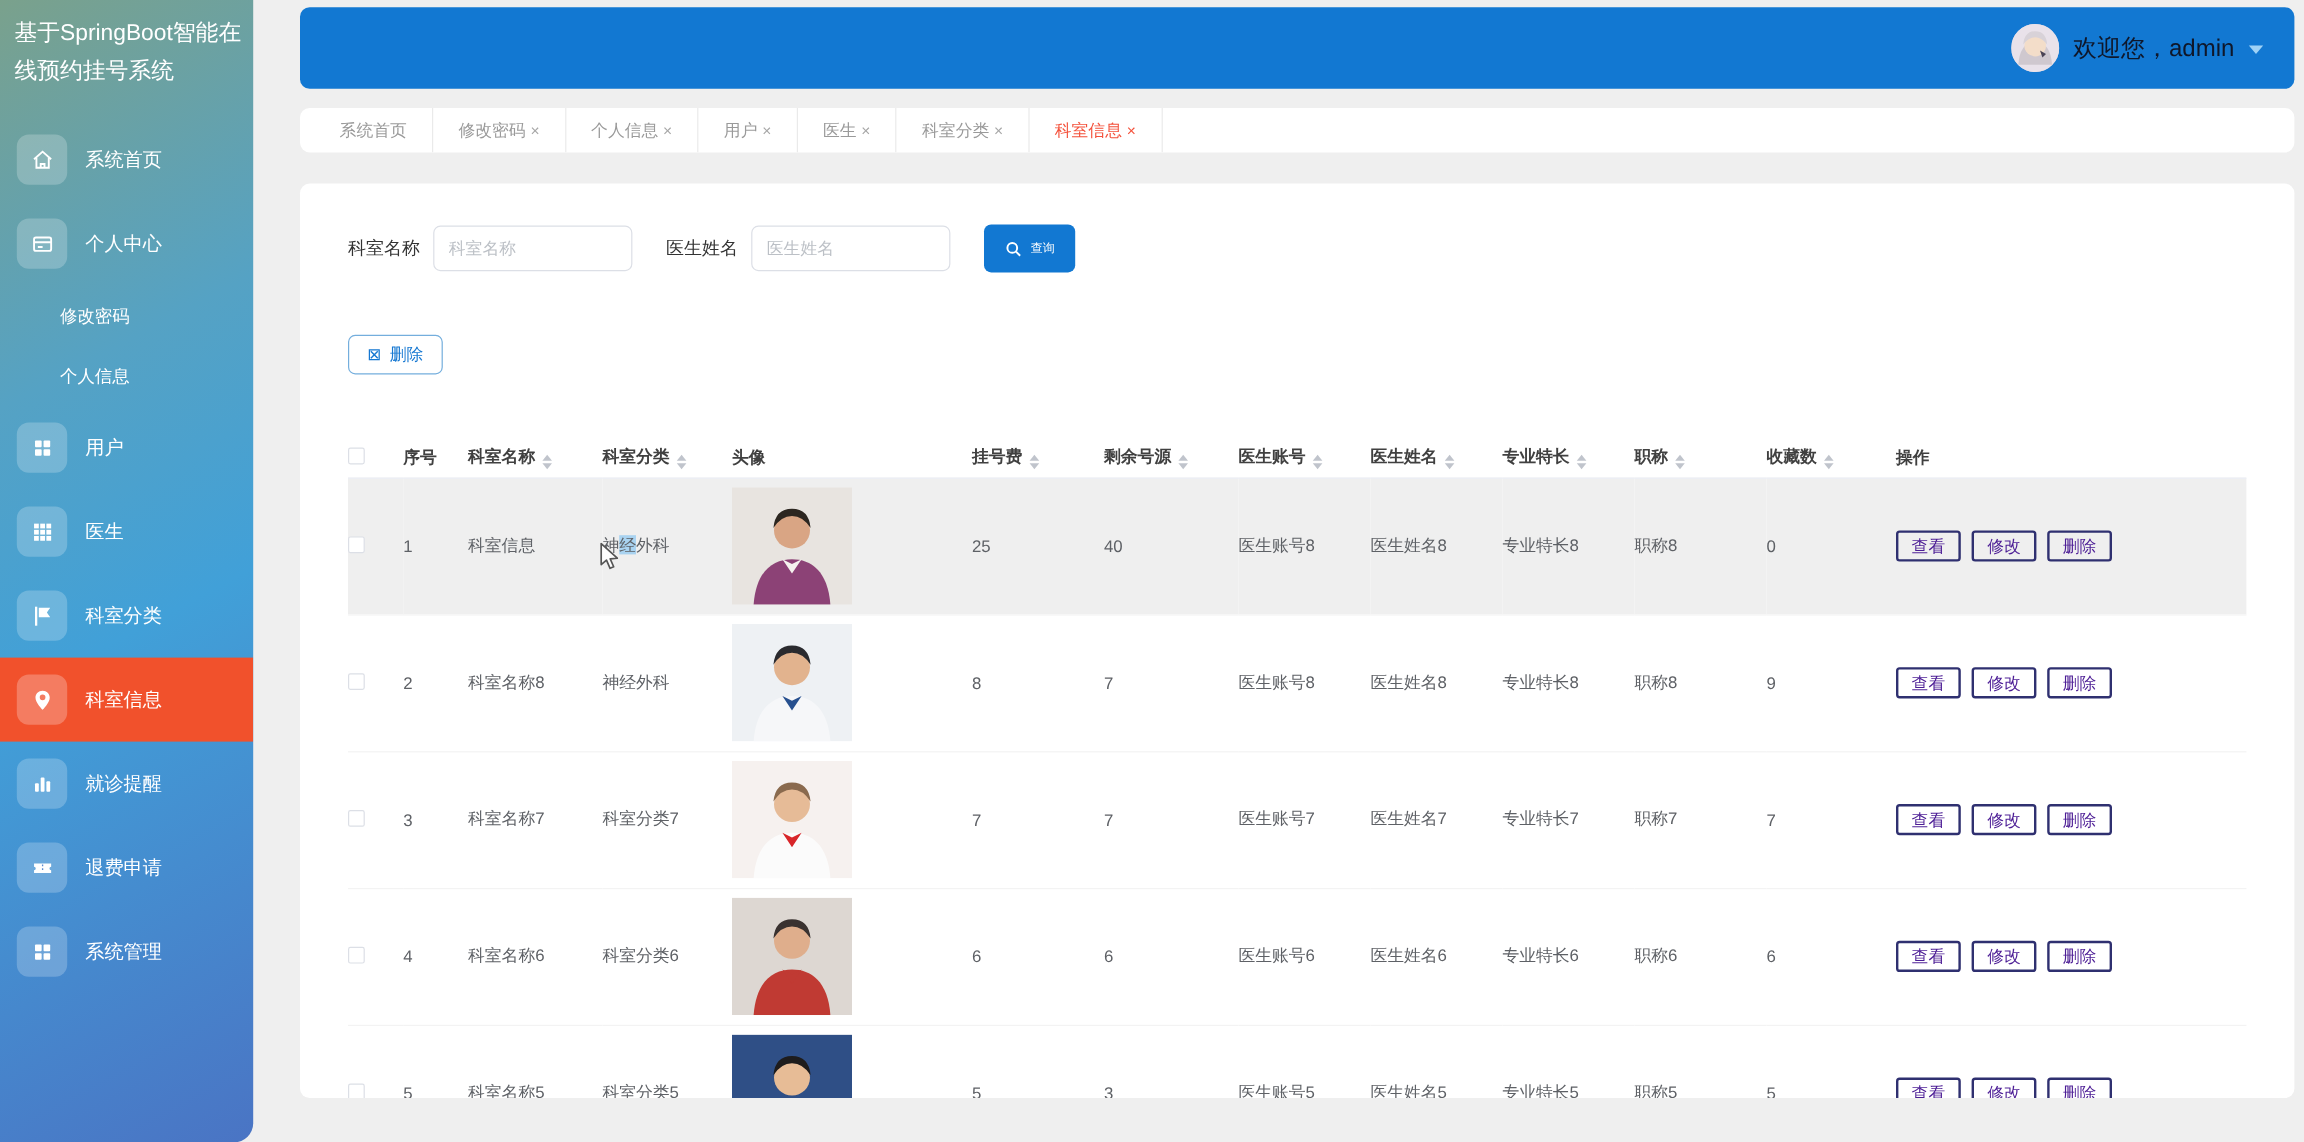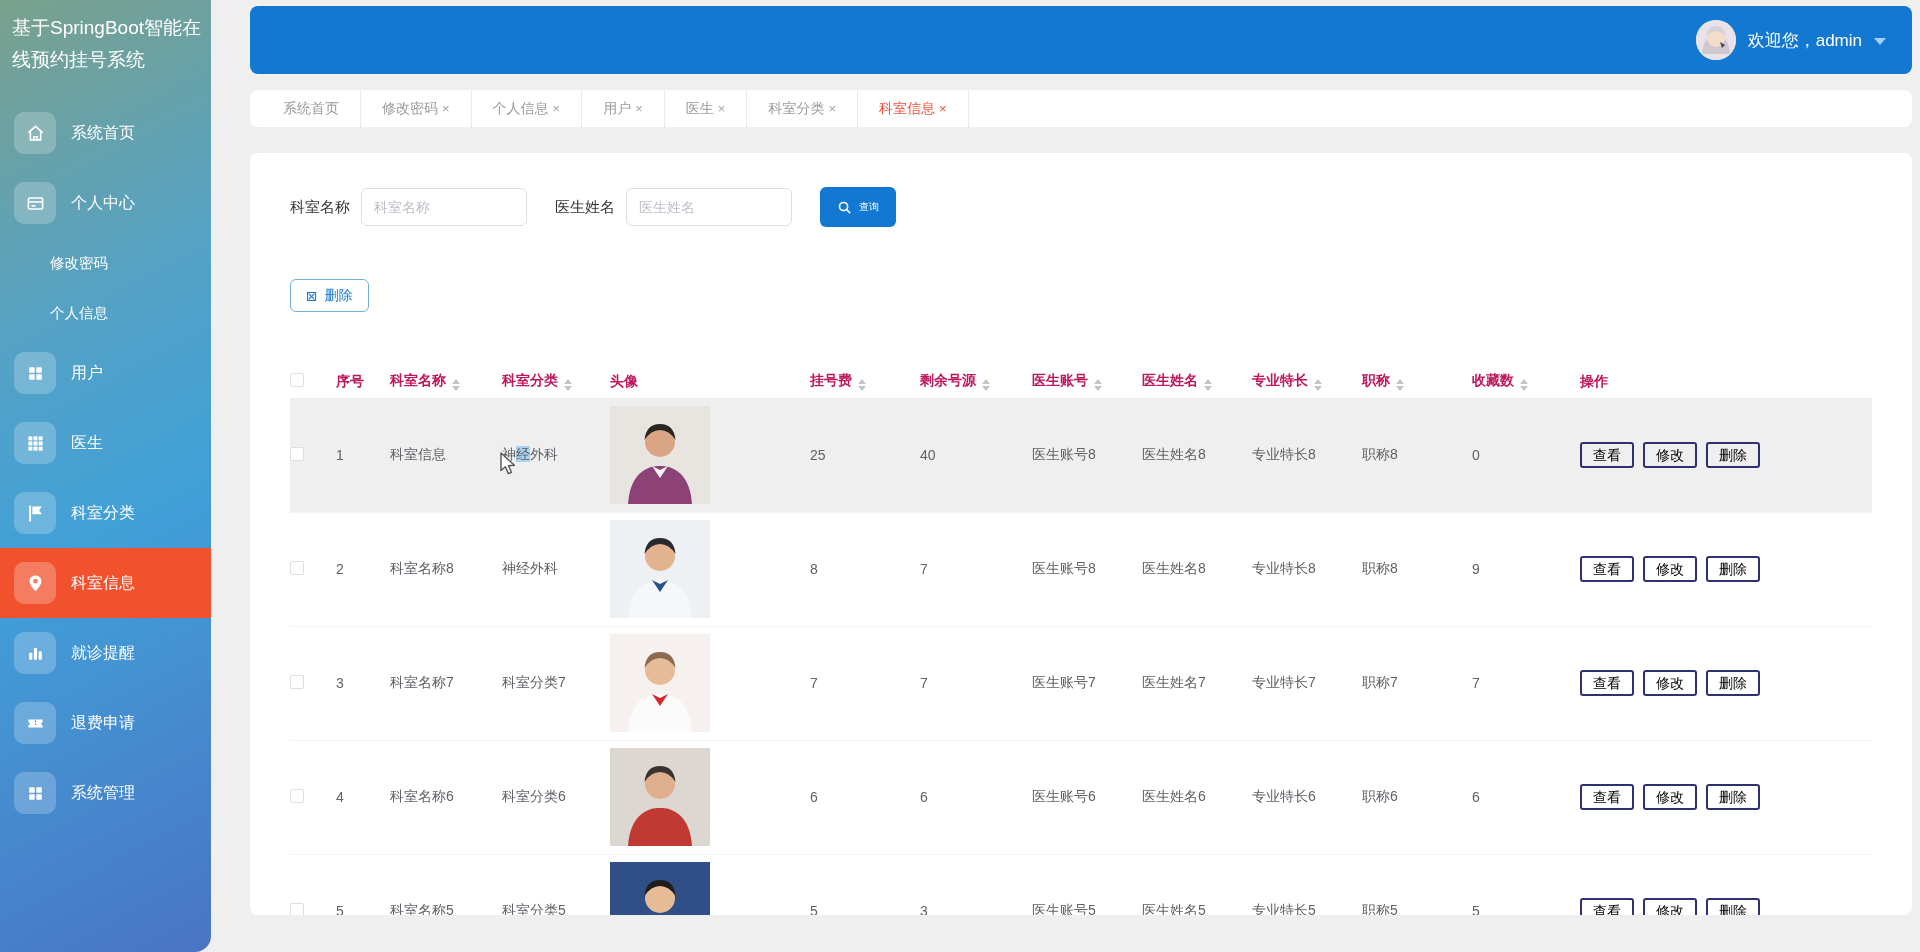--- a/index.html
+++ b/index.html
@@ -20,21 +20,21 @@
   .icon-box svg { width: 19px; height: 19px; }
   .menu-label { margin-left: 15px; font-size: 16px; color: #fff; white-space: nowrap; }
   .menu-sub { display: flex; align-items: center; height: 50px; padding-left: 50px; font-size: 14.5px; color: #fff; cursor: pointer; }
 
   
   .main { margin-left: 211px; }
   .topbar { margin: 6px 8px 0 39px; height: 68px; background: #1278d2; border-radius: 8px;
     display: flex; align-items: center; justify-content: flex-end; padding-right: 26px; }
   .user-chip { display: flex; align-items: center; gap: 12px; cursor: pointer; }
   .user-avatar { width: 40px; height: 40px; border-radius: 50%; overflow: hidden; flex: none; background: #ddd6de; }
-  .welcome { font-size: 17px; color: #ffffff; }
+  .welcome { font-size: 20px; color: #0f172a; }
   .caret-down { width: 0; height: 0; border-left: 6px solid transparent; border-right: 6px solid transparent;
     border-top: 7px solid #9fd2f6; margin-top: 2px; }
 
   
   .tabstrip { margin: 16px 8px 0 39px; height: 37px; background: #fff; border-radius: 8px;
     display: flex; align-items: stretch; padding-left: 12px; overflow: hidden; }
   .tab { display: flex; align-items: center; padding: 0 21px; font-size: 14px; color: #9a9a9a;
     border-right: 1px solid #eaeaea; cursor: pointer; white-space: nowrap; }
   .tab .close-x { margin-left: 4px; font-size: 13px; color: #a6a6a6; }
   .tab.active { color: #f4513b; }
@@ -53,33 +53,33 @@
   .btn-query { margin-left: 28px; display: inline-flex; align-items: center; gap: 7px; height: 40px;
     padding: 0 17px; background: #1278d2; color: #fff; font-size: 10px; border: none; border-radius: 6px; cursor: pointer; font-family: inherit; }
   .btn-query svg { width: 15px; height: 15px; }
 
   .toolbar-row { margin-top: 52px; }
   .btn-delete-bulk { display: inline-flex; align-items: center; gap: 7px; height: 33px; padding: 0 15px;
     background: #fff; border: 1px solid #74aedd; color: #1678d2; font-size: 14px; border-radius: 6px; cursor: pointer; font-family: inherit; }
 
   
   table.grid { margin-top: 54px; width: 100%; border-collapse: collapse; table-layout: fixed; }
-  .grid th { font-size: 14px; font-weight: 700; color: #be185d; text-align: left; height: 32px;
+  .grid th { font-size: 14px; font-weight: 700; color: #404040; text-align: left; height: 32px;
     border-bottom: 1px solid #ebeef5; white-space: nowrap; }
   .grid td { font-size: 14px; color: #5e6166; height: 114px; border-bottom: 1px solid #f3f3f3; vertical-align: middle; }
   .grid tr.hl td { background: #efefef; }
   .sort { display: inline-flex; flex-direction: column; gap: 2px; margin-left: 6px; vertical-align: 1px; }
   .sort i { display: block; width: 0; height: 0; border-left: 4px solid transparent; border-right: 4px solid transparent; }
   .sort .up { border-bottom: 5px solid #c0c4cc; }
   .sort .dn { border-top: 5px solid #c0c4cc; }
   .checkbox { display: inline-block; width: 14px; height: 14px; border: 1px solid #dcdfe6; border-radius: 2px; background: #fff; cursor: pointer; }
   .photo { width: 100px; height: 98px; overflow: hidden; }
   .photo svg { display: block; width: 100px; height: 98px; }
   .btn-row-action { display: inline-block; height: 26px; line-height: 22px; padding: 0 11px; margin-right: 9px;
-    background: transparent; border: 2px solid #2f3070; color: #000000; font-size: 14px; border-radius: 3px; cursor: pointer; font-family: inherit; }
+    background: transparent; border: 2px solid #2f3070; color: #4c1d95; font-size: 14px; border-radius: 3px; cursor: pointer; font-family: inherit; }
   .sel { background: #a9d3f1; }
 
   .cursor-icon { position: absolute; left: 499px; top: 452px; z-index: 20; pointer-events: none; }
 </style>
 </head>
 <body>
 
 <div class="page">
 
   <aside class="sidebar">

